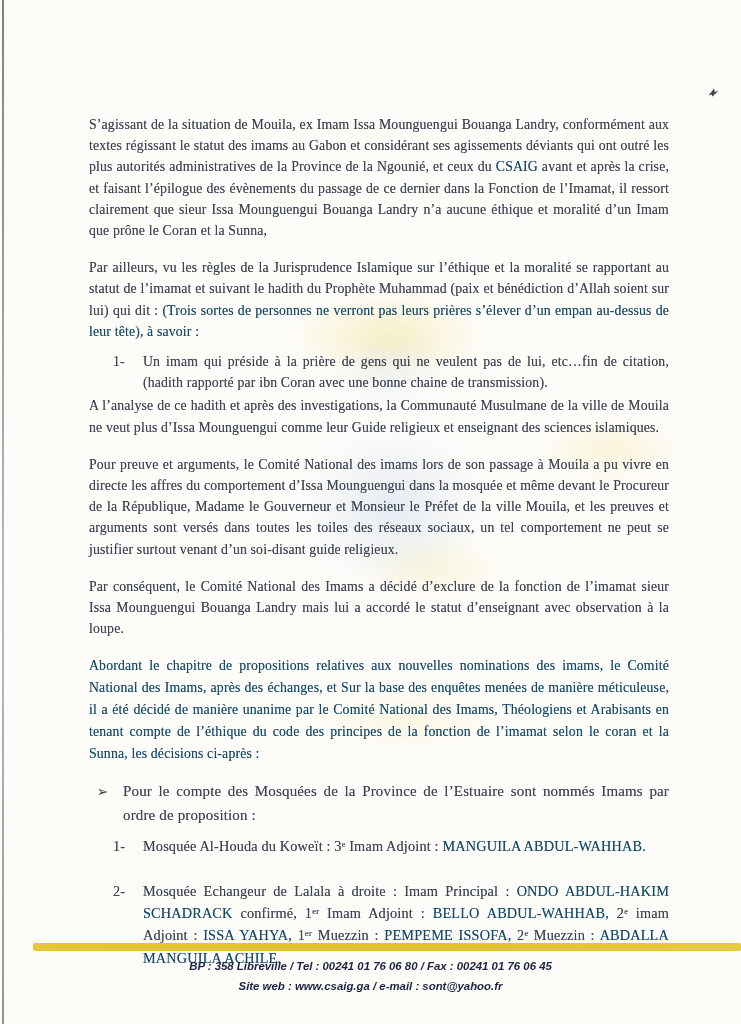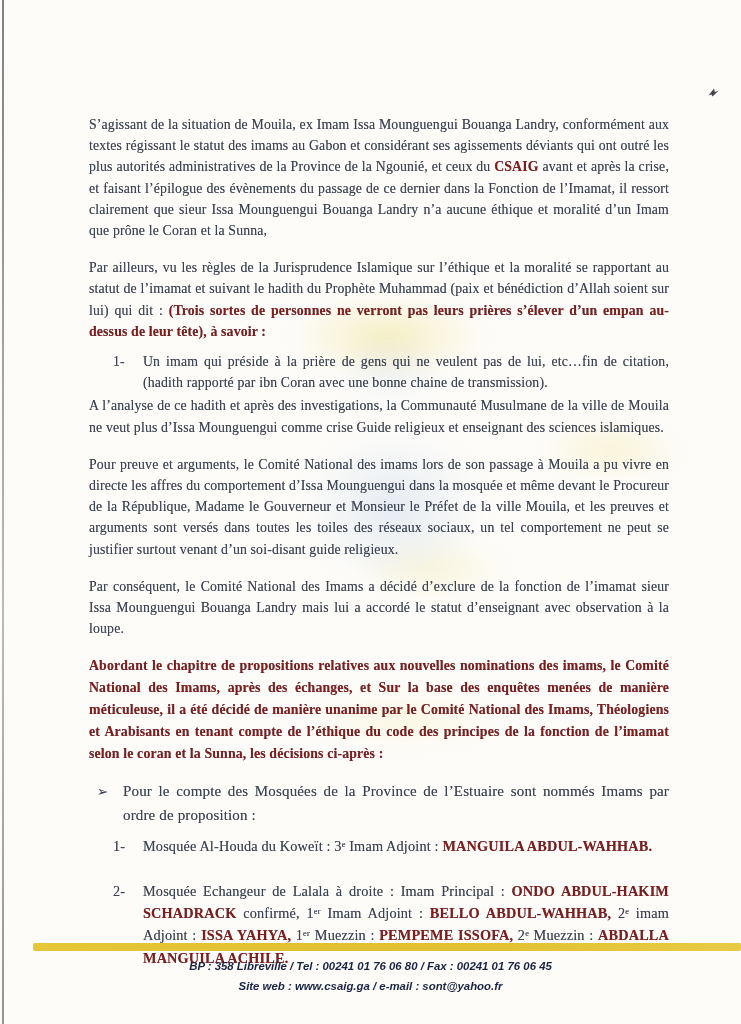--- a/index.html
+++ b/index.html
@@ -20,21 +20,21 @@
   .blob.y3 { left:352px; top:536px; width:160px; height:66px; background:radial-gradient(closest-side, rgba(235,216,92,.18), rgba(235,216,92,0)); }
   .blob.y4 { left:300px; top:688px; width:210px; height:62px; background:radial-gradient(closest-side, rgba(235,216,92,.14), rgba(235,216,92,0)); }
   .blob.b1 { left:298px; top:428px; width:190px; height:158px; background:radial-gradient(closest-side, rgba(128,164,214,.18), rgba(128,164,214,0)); }
   .blob.b2 { left:330px; top:330px; width:120px; height:80px; background:radial-gradient(closest-side, rgba(128,164,214,.10), rgba(128,164,214,0)); }
   .ink-mark { position:absolute; left:706px; top:85px; width:14px; height:14px; }
   
   .content { position:absolute; left:89px; top:114px; width:580px; z-index:2;
     font-size:13.8px; line-height:21.2px; text-align:justify;
     text-shadow:0 0 .4px rgba(59,66,82,.55); letter-spacing:.15px; }
   .para { margin-bottom:16px; }
-  .b { font-weight:bold; color:#7f1d1d; }
+  .b { font-weight:normal; color:#0c4a6e; }
   .hang { display:flex; text-align:justify; }
   .hang .num { width:30px; flex:0 0 30px; }
   .hang .txt { flex:1; }
   .li1 { padding-left:24px; margin-bottom:2px; }
   .bullet-row { display:flex; font-size:15px; line-height:23.5px; margin:4px 0 8px 0; }
   .bullet-row .marker { width:34px; flex:0 0 34px; padding-left:8px;
     font-family:"DejaVu Sans",sans-serif; font-size:13px; }
   .bullet-row .txt { flex:1; }
   .mosque { padding-left:24px; font-size:14.3px; line-height:22.3px; }
   .mosque.first { margin-bottom:22px; }
@@ -66,21 +66,21 @@
 
   <p class="para"><span>S’agissant de la situation de Mouila, ex Imam Issa Mounguengui Bouanga Landry, conformément aux textes régissant le statut des imams au Gabon et considérant ses agissements déviants qui ont outré les plus autorités administratives de la Province de la Ngounié, et ceux du </span><span class="b">CSAIG</span><span> avant et après la crise, et faisant l’épilogue des évènements du passage de ce dernier dans la Fonction de l’Imamat, il ressort clairement que sieur Issa Mounguengui Bouanga Landry n’a aucune éthique et moralité d’un Imam que prône le Coran et la Sunna,</span></p>
 
   <p class="para" style="margin-bottom:9px;"><span>Par ailleurs, vu les règles de la Jurisprudence Islamique sur l’éthique et la moralité se rapportant au statut de l’imamat et suivant le hadith du Prophète Muhammad (paix et bénédiction d’Allah soient sur lui) qui dit : </span><span class="b">(Trois sortes de personnes ne verront pas leurs prières s’élever d’un empan au-dessus de leur tête), à savoir :</span></p>
 
   <div class="hang li1">
     <span class="num">1-</span>
     <span class="txt">Un imam qui préside à la prière de gens qui ne veulent pas de lui, etc…fin de citation, (hadith rapporté par ibn Coran avec une bonne chaine de transmission).</span>
   </div>
 
-  <p class="para">A l’analyse de ce hadith et après des investigations, la Communauté Musulmane de la ville de Mouila ne veut plus d’Issa Mounguengui comme crise Guide religieux et enseignant des sciences islamiques.</p>
+  <p class="para">A l’analyse de ce hadith et après des investigations, la Communauté Musulmane de la ville de Mouila ne veut plus d’Issa Mounguengui comme leur Guide religieux et enseignant des sciences islamiques.</p>
 
   <p class="para">Pour preuve et arguments, le Comité National des imams lors de son passage à Mouila a pu vivre en directe les affres du comportement d’Issa Mounguengui dans la mosquée et même devant le Procureur de la République, Madame le Gouverneur et Monsieur le Préfet de la ville Mouila, et les preuves et arguments sont versés dans toutes les toiles des réseaux sociaux, un tel comportement ne peut se justifier surtout venant d’un soi-disant guide religieux.</p>
 
   <p class="para" style="">Par conséquent, le Comité National des Imams a décidé d’exclure de la fonction de l’imamat sieur Issa Mounguengui Bouanga Landry mais lui a accordé le statut d’enseignant avec observation à la loupe.</p>
 
   <p class="para b" style="line-height:21.8px;">Abordant le chapitre de propositions relatives aux nouvelles nominations des imams, le Comité National des Imams, après des échanges, et Sur la base des enquêtes menées de manière méticuleuse, il a été décidé de manière unanime par le Comité National des Imams, Théologiens et Arabisants en tenant compte de l’éthique du code des principes de la fonction de l’imamat selon le coran et la Sunna, les décisions ci-après :</p>
 
   <div class="bullet-row">
     <span class="marker">➢</span>
     <span class="txt">Pour le compte des Mosquées de la Province de l’Estuaire sont nommés Imams par ordre de proposition :</span>

